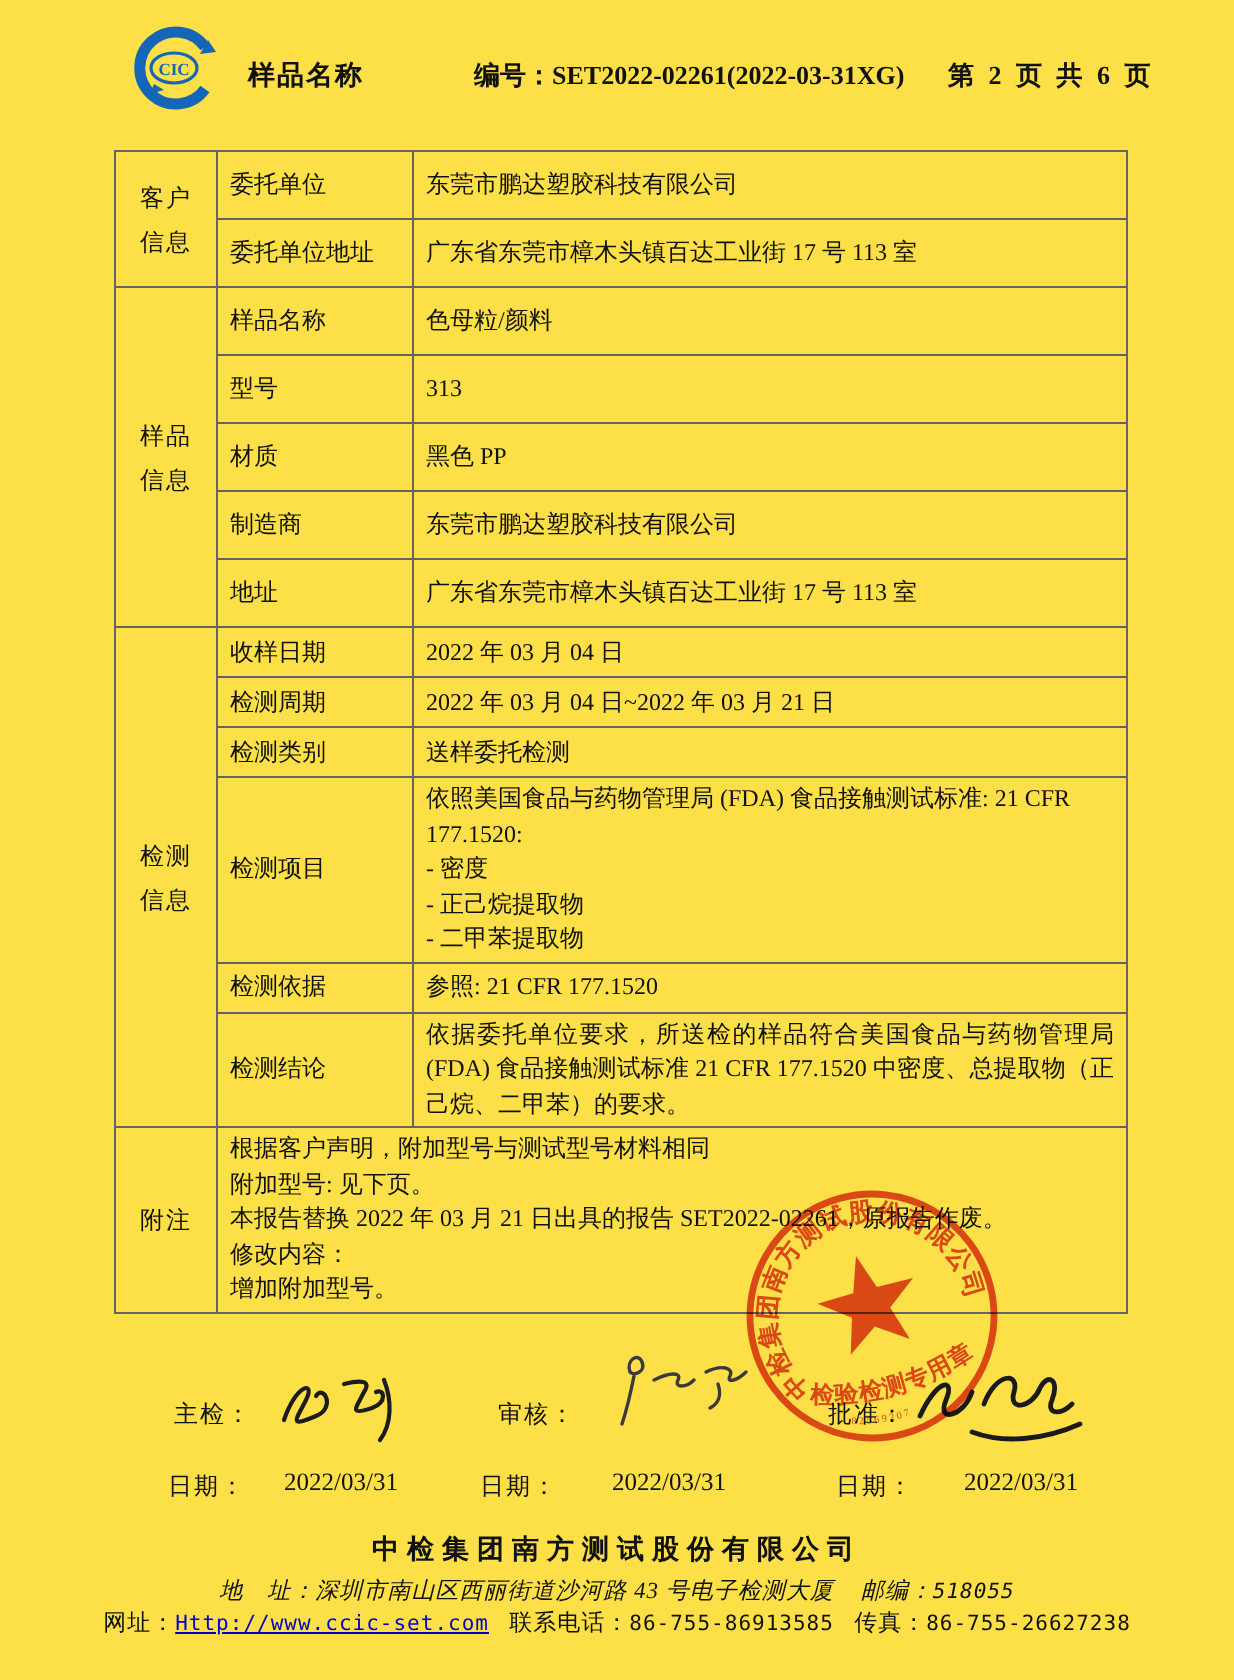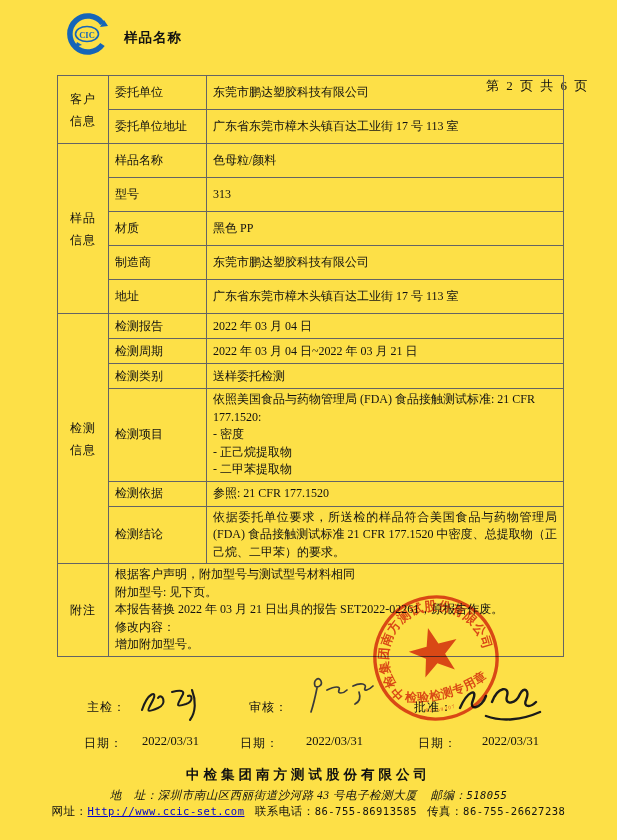--- a/index.html
+++ b/index.html
@@ -3,21 +3,21 @@
 <meta charset="utf-8">
 <style>
   html,body{margin:0;padding:0;background:#fff;}
   .page{
     position:relative;width:617px;height:840px;background:#fde047;overflow:hidden;
     font-family:"Liberation Serif","DejaVu Serif",serif;color:#111;
   }
   
   .hdr-title{position:absolute;left:124px;top:29px;font-size:13.5px;font-weight:bold;letter-spacing:1px;}
   .hdr-no{position:absolute;left:237px;top:29px;font-size:13px;font-weight:bold;}
-  .hdr-page{position:absolute;left:486px;top:29px;font-size:13px;font-weight:normal;letter-spacing:2px;margin-top:48px;}
+  .hdr-page{position:absolute;left:474px;top:29px;font-size:13px;font-weight:bold;letter-spacing:2px;}
   .logo{position:absolute;left:64px;top:11px;}
   
   table.report{
     position:absolute;left:57px;top:75px;width:506px;
     border-collapse:collapse;table-layout:fixed;
     font-size:12px;color:#111;
   }
   table.report td{border:1px solid #646464;padding:2px 6px;vertical-align:middle;}
   table.report{border:1px solid #3c3c3c;}
   td.group{
@@ -54,20 +54,21 @@
       <path d="M 38.5 12.5 A 18 18 0 1 0 38.5 33.5" stroke-width="5.5"></path>
       <path d="M 38.5 33.5 L 43 31" stroke-width="0" fill="#1565b8"></path>
       <polygon points="40,9 44,15 36,16" fill="#1565b8" stroke="none"></polygon>
       <ellipse cx="23" cy="23" rx="11.5" ry="7.5" stroke-width="1.6"></ellipse>
       <polygon points="13,31 18,34 11,36" fill="#1565b8" stroke="none"></polygon>
     </g>
     <text x="23" y="26.5" text-anchor="middle" font-size="8.5" font-weight="bold" fill="#1565b8" font-family="'Liberation Serif',serif">CIC</text>
   </svg>
 
   <div class="hdr-title">样品名称</div>
+  <div class="hdr-no"><span>编号：</span><span>SET2022-02261(2022-03-31XG)</span></div>
   <div class="hdr-page">第 2 页 共 6 页</div>
 
   <table class="report">
     <colgroup>
         <col style="width:51px">
         <col style="width:98px">
         <col style="width:357px">
       </colgroup>
     <tbody>
 
@@ -101,21 +102,21 @@
         <td class="fvalue">东莞市鹏达塑胶科技有限公司</td>
       </tr>
       <tr class="r33">
         <td class="flabel">地址</td>
         <td class="fvalue">广东省东莞市樟木头镇百达工业街 17 号 113 室</td>
       </tr>
 
       <tr class="r24">
         <td class="group" rowspan="6">检测
 信息</td>
-        <td class="flabel">检测报告</td>
+        <td class="flabel">收样日期</td>
         <td class="fvalue">2022 年 03 月 04 日</td>
       </tr>
       <tr class="r24">
         <td class="flabel">检测周期</td>
         <td class="fvalue">2022 年 03 月 04 日~2022 年 03 月 21 日</td>
       </tr>
       <tr class="r24">
         <td class="flabel">检测类别</td>
         <td class="fvalue">送样委托检测</td>
       </tr>

